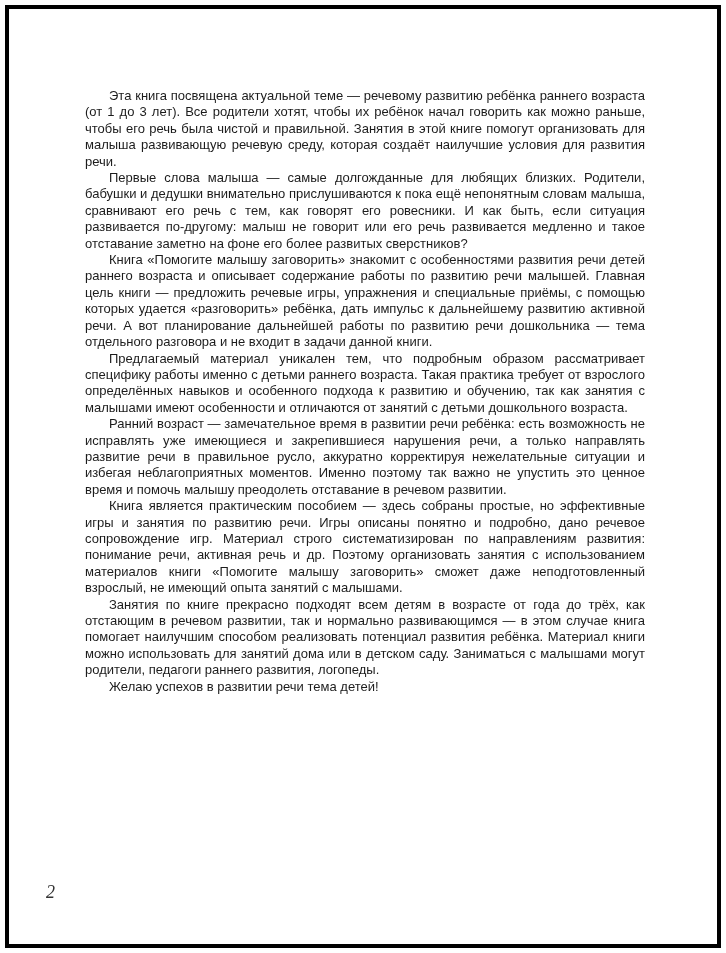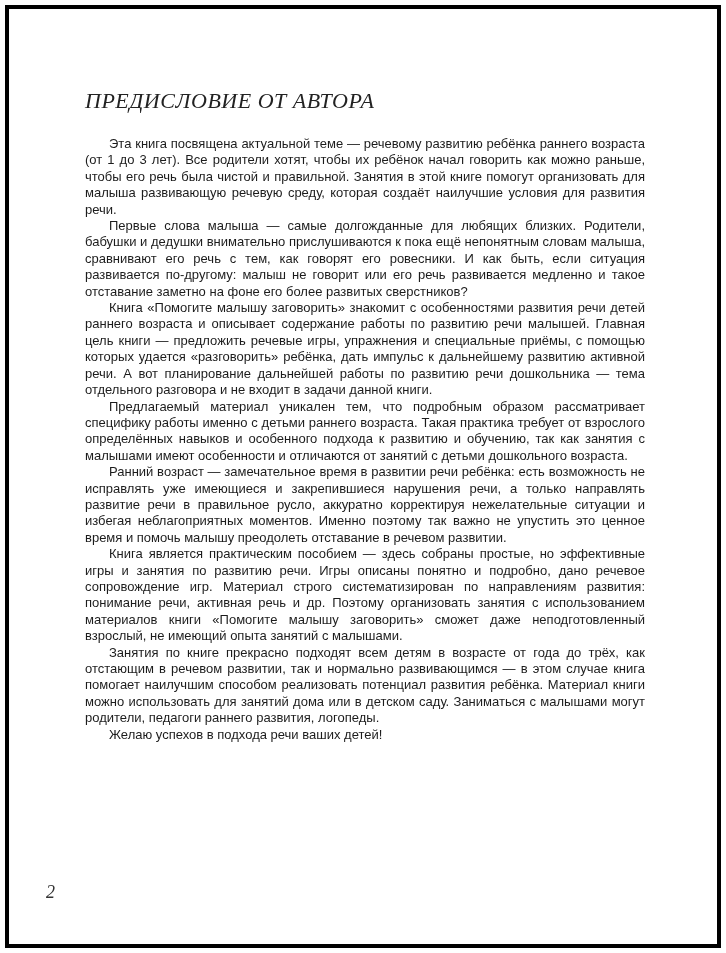--- a/index.html
+++ b/index.html
@@ -56,26 +56,25 @@
     font-size: 18px;
     color: #333333;
   }
 </style>
 </head>
 <body>
 
 <div class="page-frame"></div>
 
 <div class="content">
-  <h1 class="title">ПРЕДИСЛОВИЕ ОТ АВТОРА</h1>
   <div class="body-text">
     <p>Эта книга посвящена актуальной теме — речевому развитию ребёнка раннего возраста (от 1 до 3 лет). Все родители хотят, чтобы их ребёнок начал говорить как можно раньше, чтобы его речь была чистой и правильной. Занятия в этой книге помогут организовать для малыша развивающую речевую среду, которая создаёт наилучшие условия для развития речи.</p>
     <p>Первые слова малыша — самые долгожданные для любящих близких. Родители, бабушки и дедушки внимательно прислушиваются к пока ещё непонятным словам малыша, сравнивают его речь с тем, как говорят его ровесники. И как быть, если ситуация развивается по-другому: малыш не говорит или его речь развивается медленно и такое отставание заметно на фоне его более развитых сверстников?</p>
     <p>Книга «Помогите малышу заговорить» знакомит с особенностями развития речи детей раннего возраста и описывает содержание работы по развитию речи малышей. Главная цель книги — предложить речевые игры, упражнения и специальные приёмы, с помощью которых удается «разговорить» ребёнка, дать импульс к дальнейшему развитию активной речи. А вот планирование дальнейшей работы по развитию речи дошкольника — тема отдельного разговора и не входит в задачи данной книги.</p>
     <p>Предлагаемый материал уникален тем, что подробным образом рассматривает специфику работы именно с детьми раннего возраста. Такая практика требует от взрослого определённых навыков и особенного подхода к развитию и обучению, так как занятия с малышами имеют особенности и отличаются от занятий с детьми дошкольного возраста.</p>
     <p>Ранний возраст — замечательное время в развитии речи ребёнка: есть возможность не исправлять уже имеющиеся и закрепившиеся нарушения речи, а только направлять развитие речи в правильное русло, аккуратно корректируя нежелательные ситуации и избегая неблагоприятных моментов. Именно поэтому так важно не упустить это ценное время и помочь малышу преодолеть отставание в речевом развитии.</p>
     <p>Книга является практическим пособием — здесь собраны простые, но эффективные игры и занятия по развитию речи. Игры описаны понятно и подробно, дано речевое сопровождение игр. Материал строго систематизирован по направлениям развития: понимание речи, активная речь и др. Поэтому организовать занятия с использованием материалов книги «Помогите малышу заговорить» сможет даже неподготовленный взрослый, не имеющий опыта занятий с малышами.</p>
     <p>Занятия по книге прекрасно подходят всем детям в возрасте от года до трёх, как отстающим в речевом развитии, так и нормально развивающимся — в этом случае книга помогает наилучшим способом реализовать потенциал развития ребёнка. Материал книги можно использовать для занятий дома или в детском саду. Заниматься с малышами могут родители, педагоги раннего развития, логопеды.</p>
-    <p>Желаю успехов в подхода речи ваших детей!</p>
+    <p>Желаю успехов в развитии речи тема детей!</p>
   </div>
 </div>
 
 <div class="page-number">2</div>
 
 </body></html>

